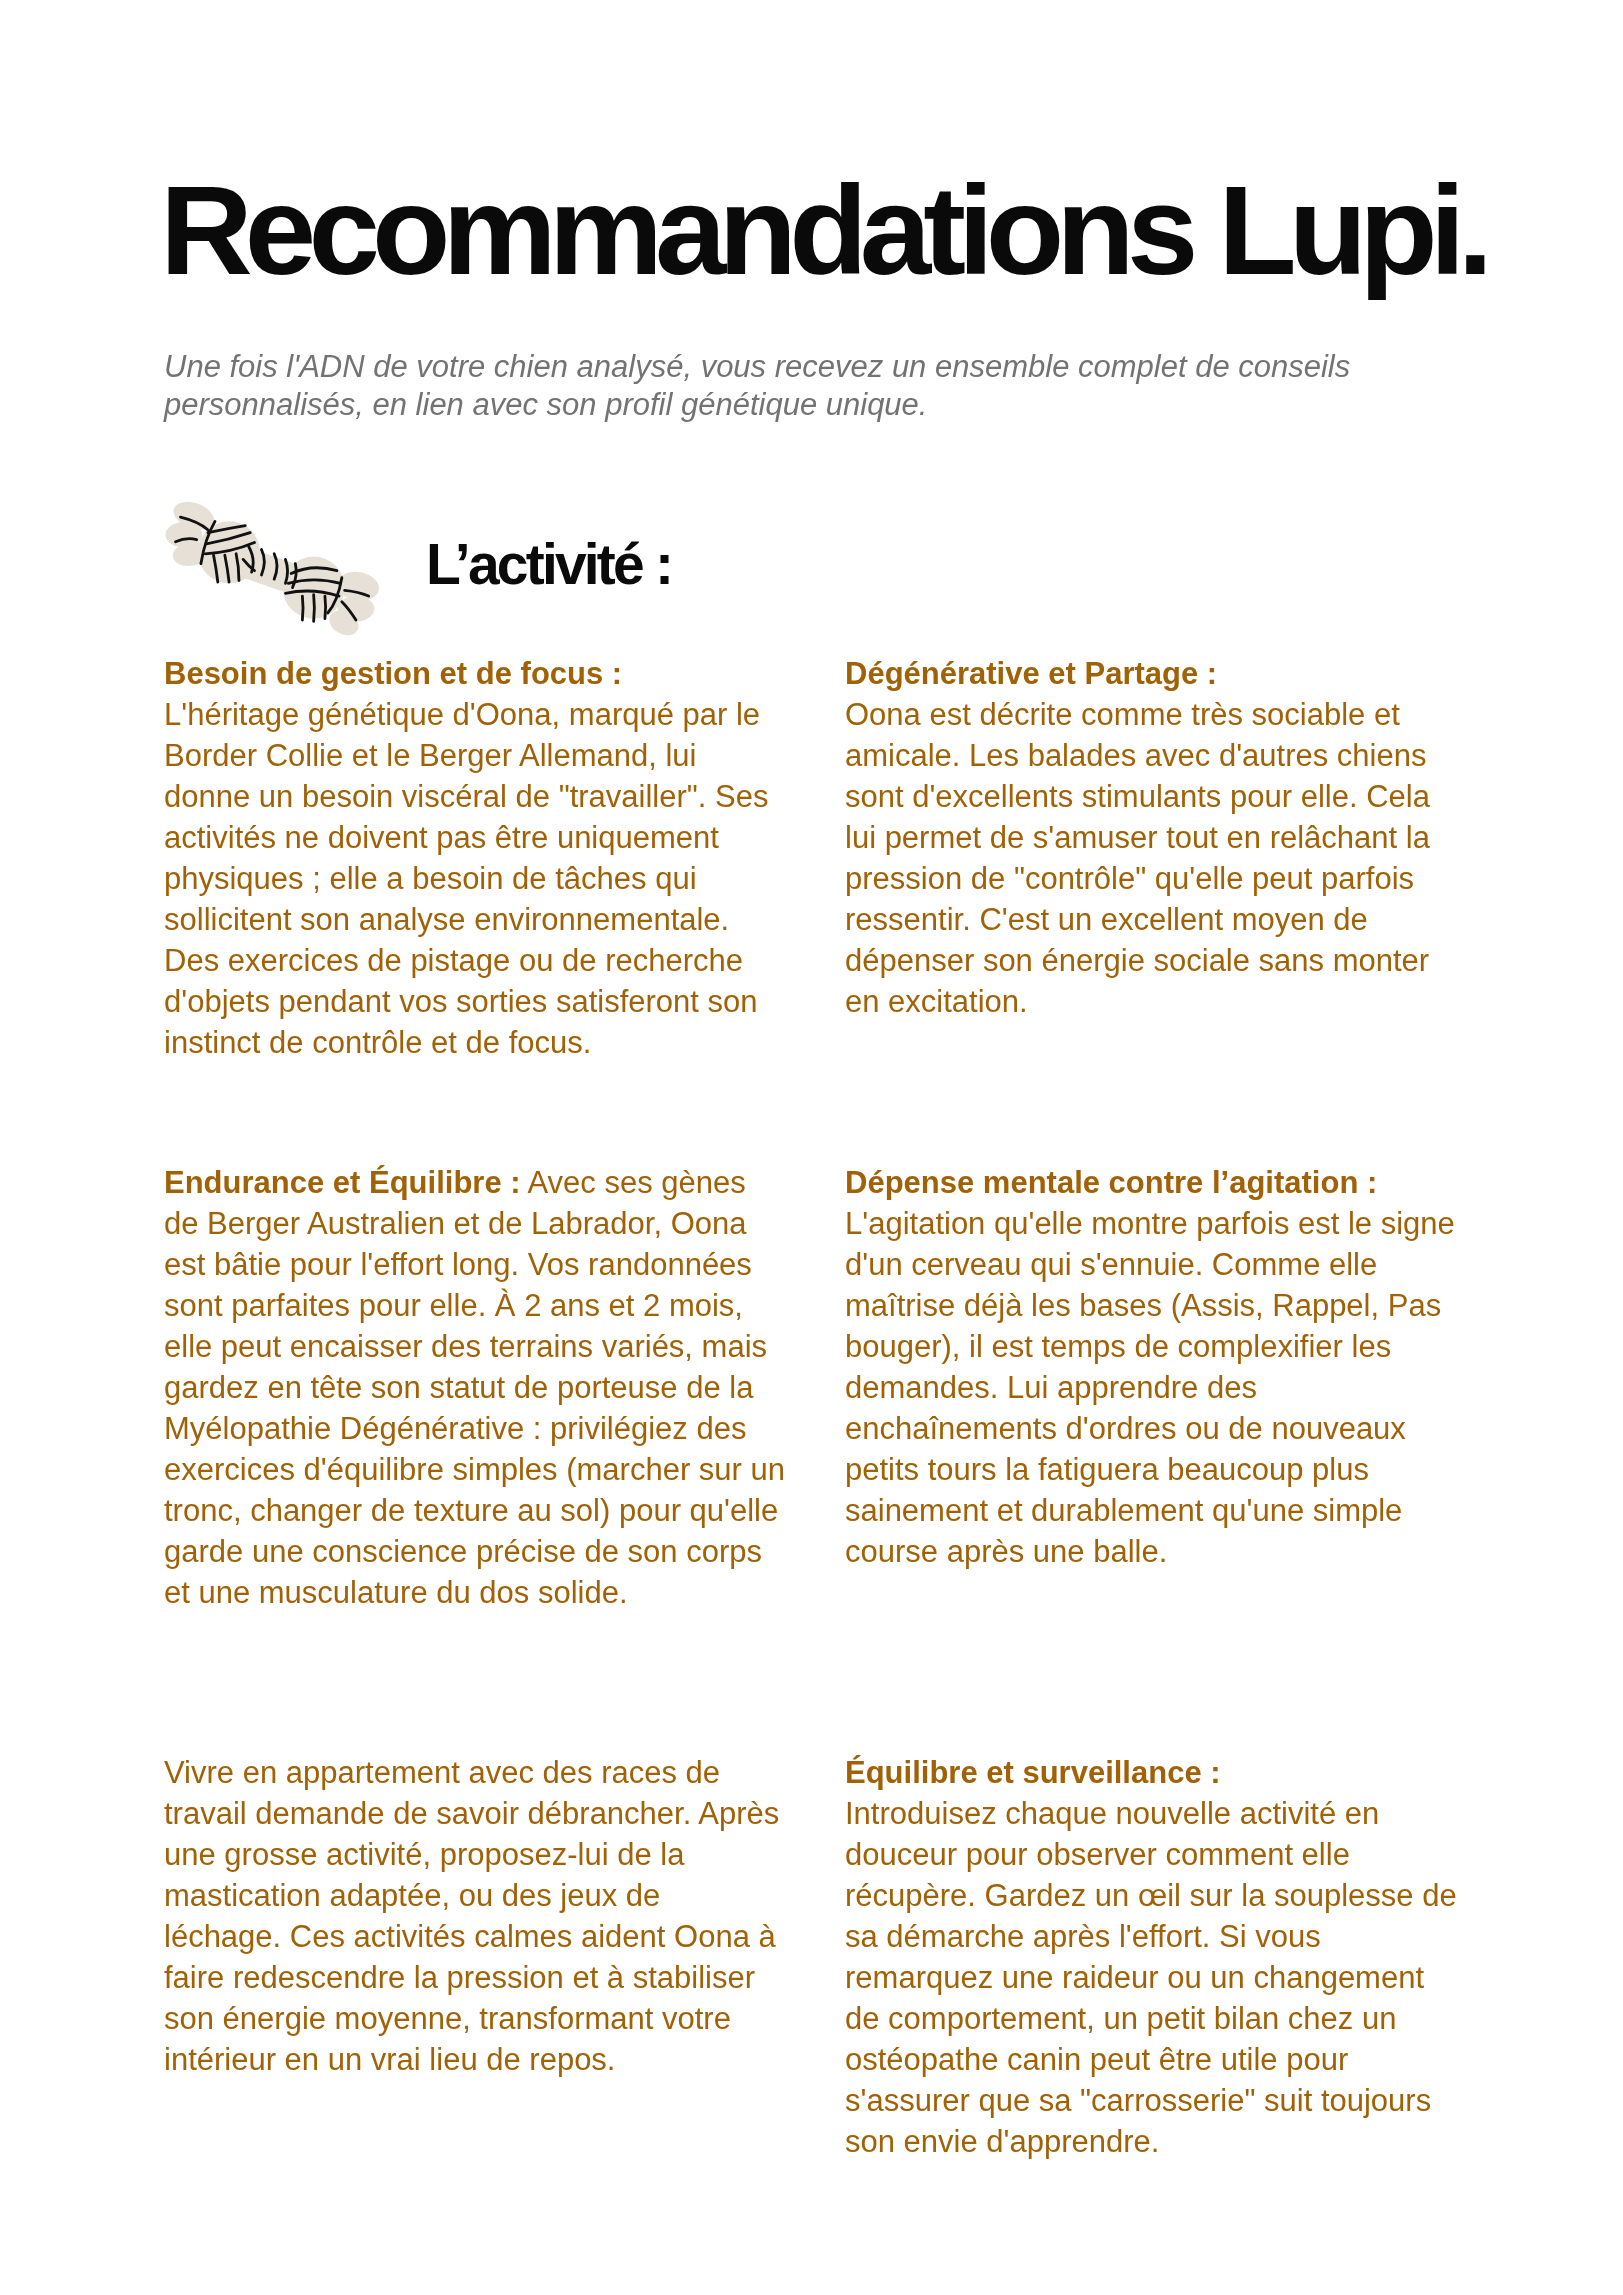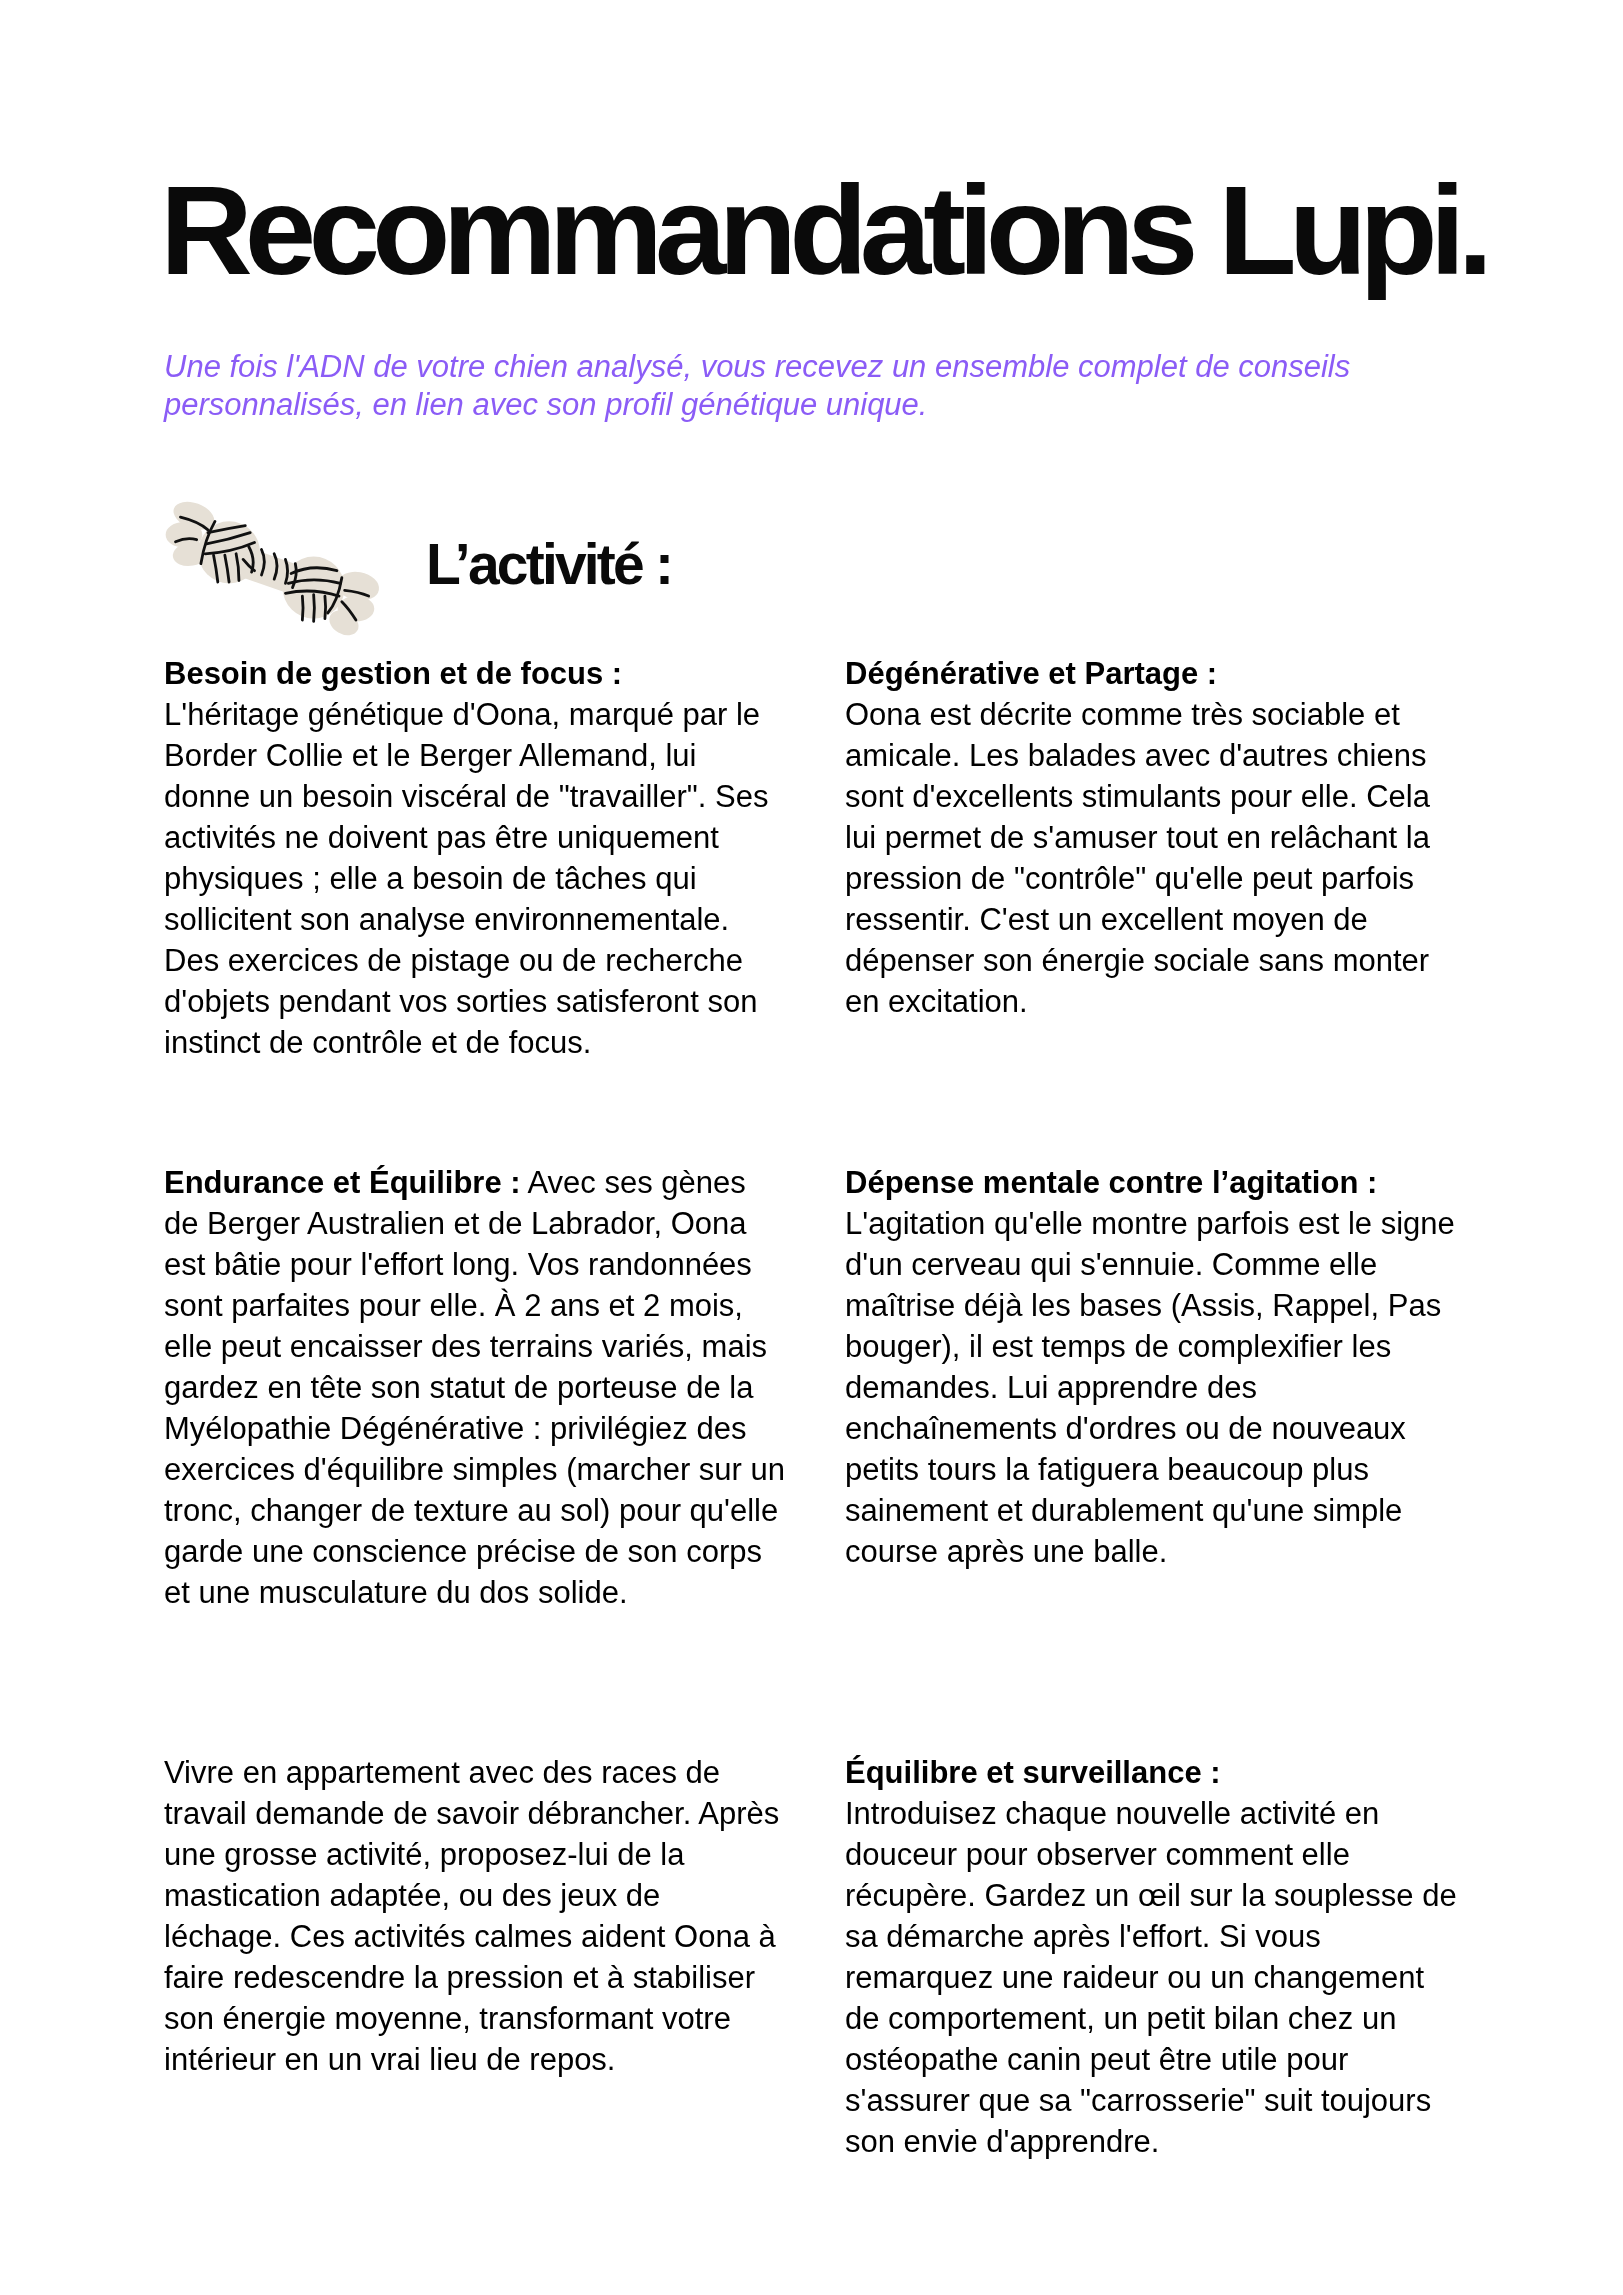--- a/index.html
+++ b/index.html
@@ -9,29 +9,29 @@
     }
     .page-title {
       position: absolute; left: 160px; top: 168px;
       font-size: 126px; font-weight: 700; letter-spacing: -7.8px;
       line-height: 1; margin: 0; color: #0a0a0a;
       transform: scaleX(1.02); transform-origin: left top;
     }
     .subtitle {
       position: absolute; left: 164px; top: 348px; width: 1271px;
       font-size: 31px; line-height: 38px; font-style: italic;
-      color: #8b5cf6; margin: 0;
+      color: #737373; margin: 0;
     }
     .section-icon { position: absolute; left: 164px; top: 496px; width: 226px; height: 148px; }
     .section-heading {
       position: absolute; left: 418px; top: 528px;
       font-size: 57px; font-weight: 700; letter-spacing: -2.8px; line-height: 1;
       margin: 8px; color: #0a0a0a;
     }
-    .card { position: absolute; width: 622px; font-size: 31px; line-height: 41px; color: #000000; }
+    .card { position: absolute; width: 622px; font-size: 31px; line-height: 41px; color: #a16207; }
     .card .card-title { font-weight: 700; }
     .card .card-body { font-weight: 400; text-align: center; }
     .card.block .card-title { display: block; }
     .col-left { left: 164px; }
     .col-right { left: 845px; }
     .row-1 { top: 653px; }
     .row-2 { top: 1162px; }
     .row-3 { top: 1752px; }
   </style>
 </head>

